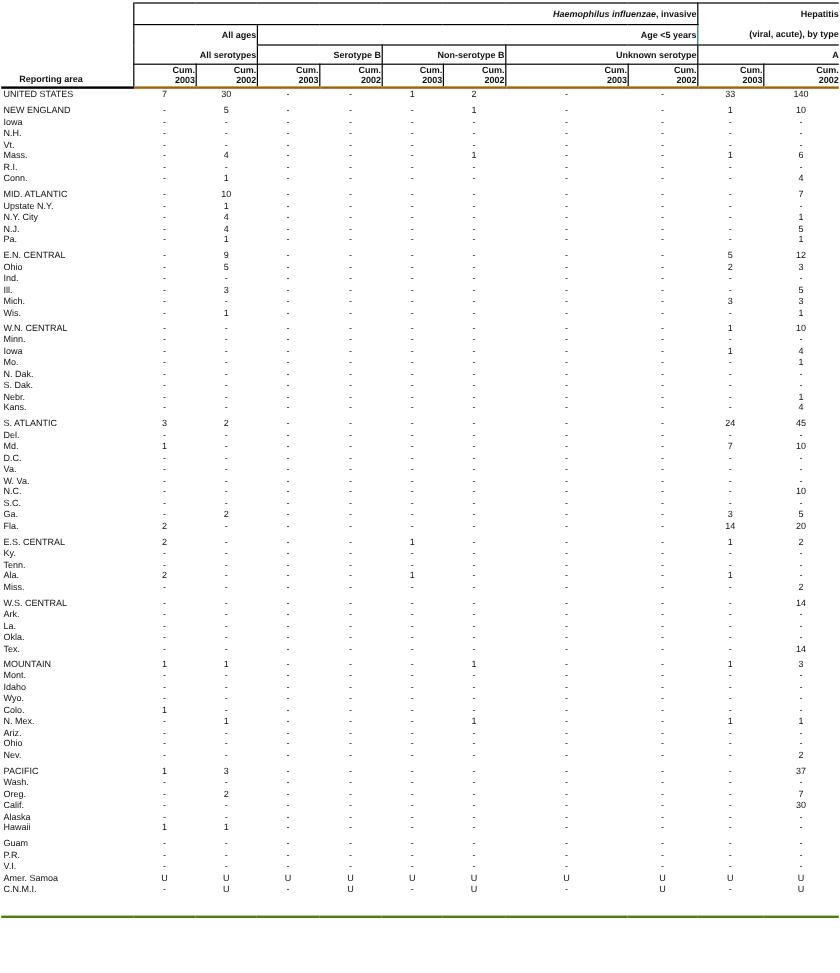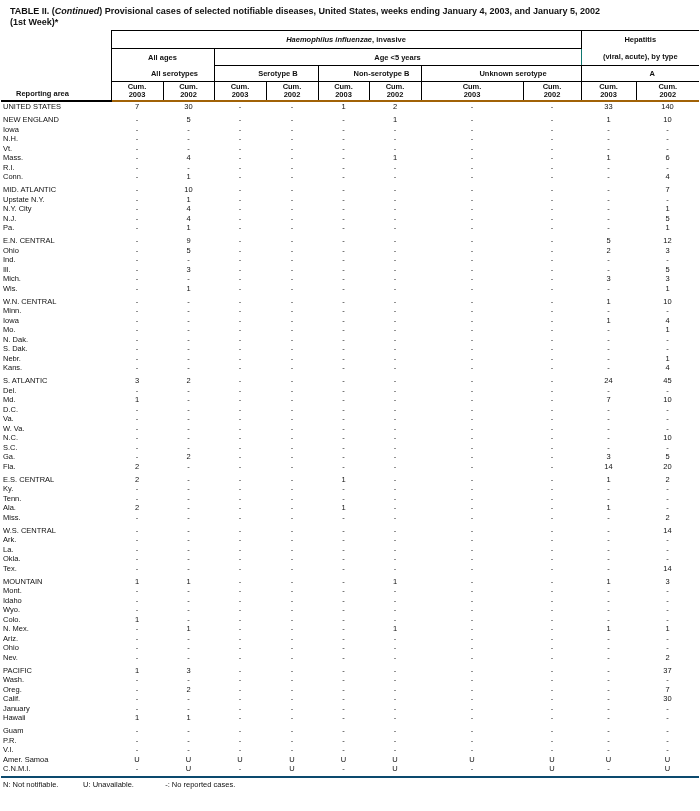--- a/index.html
+++ b/index.html
@@ -28,21 +28,21 @@
     border-collapse: collapse;
     table-layout: fixed;
     width: 698px;
     margin-left: 1px;
     margin-top: 2px;
   }
   thead th {
     font-size: 7.5px;
     font-weight: bold;
     padding: 0;
-    text-align: center;
+    text-align: right;
     vertical-align: middle;
     color: #111;
   }
   th.reporting {
     border-right: 1px solid #000;
     border-bottom: 2px solid #000;
     text-align: left;
     vertical-align: bottom;
     padding: 0 0 2px 15px;
   }
@@ -84,42 +84,38 @@
     text-align: center;
     white-space: nowrap;
     color: #111;
   }
   tbody td.area {
     text-align: left;
     padding-left: 2px;
   }
   tbody tr.gap td { padding-top: 3.5px; }
   tbody tr:last-child td {
-    border-bottom: 2px solid #0c4a6e;
-    padding-bottom: 2px;
+    border-bottom: 2px solid #4d7c0f;
+    padding-bottom: 17px;
   }
 
   .footnotes {
     font-size: 7.5px;
     line-height: 9.5px;
     margin: 2px 0 0 3px;
     color: #111;
   }
   .fn1 { display: inline-block; width: 78px; }
   .fn2 { display: inline-block; width: 80px; }
 </style>
 </head>
 <body>
 
 <div id="page">
 
-  <div class="title">
-    <span>TABLE II. (</span><span class="cont">Continued</span><span>) Provisional cases of selected notifiable diseases, United States, weeks ending January 4, 2003, and January 5, 2002</span><br>
-    <span>(1st Week)*</span>
-  </div>
 
   <table class="mmwr">
     <colgroup>
       <col style="width:110px">
       <col style="width:52px">
         <col style="width:51px">
       <col style="width:52px">
         <col style="width:52px">
       <col style="width:51px">
         <col style="width:52px">
@@ -934,21 +930,21 @@
           <td>-</td>
           <td>-</td>
           <td>-</td>
           <td>-</td>
           <td>-</td>
           <td>-</td>
           <td>-</td>
           <td>30</td>
         </tr>
         <tr>
-          <td class="area">January</td>
+          <td class="area">Alaska</td>
           <td>-</td>
           <td>-</td>
           <td>-</td>
           <td>-</td>
           <td>-</td>
           <td>-</td>
           <td>-</td>
           <td>-</td>
           <td>-</td>
           <td>-</td>
@@ -1028,20 +1024,15 @@
           <td>U</td>
           <td>-</td>
           <td>U</td>
           <td>-</td>
           <td>U</td>
         </tr>
       </tbody>
   </table>
 
   <div class="footnotes">
-    <div>
-      <span class="fn1">N: Not notifiable.</span>
-      <span class="fn2">U: Unavailable.</span>
-      <span class="fn3">-: No reported cases.</span>
-    </div>
   </div>
 
 </div>
 
 </body></html>

